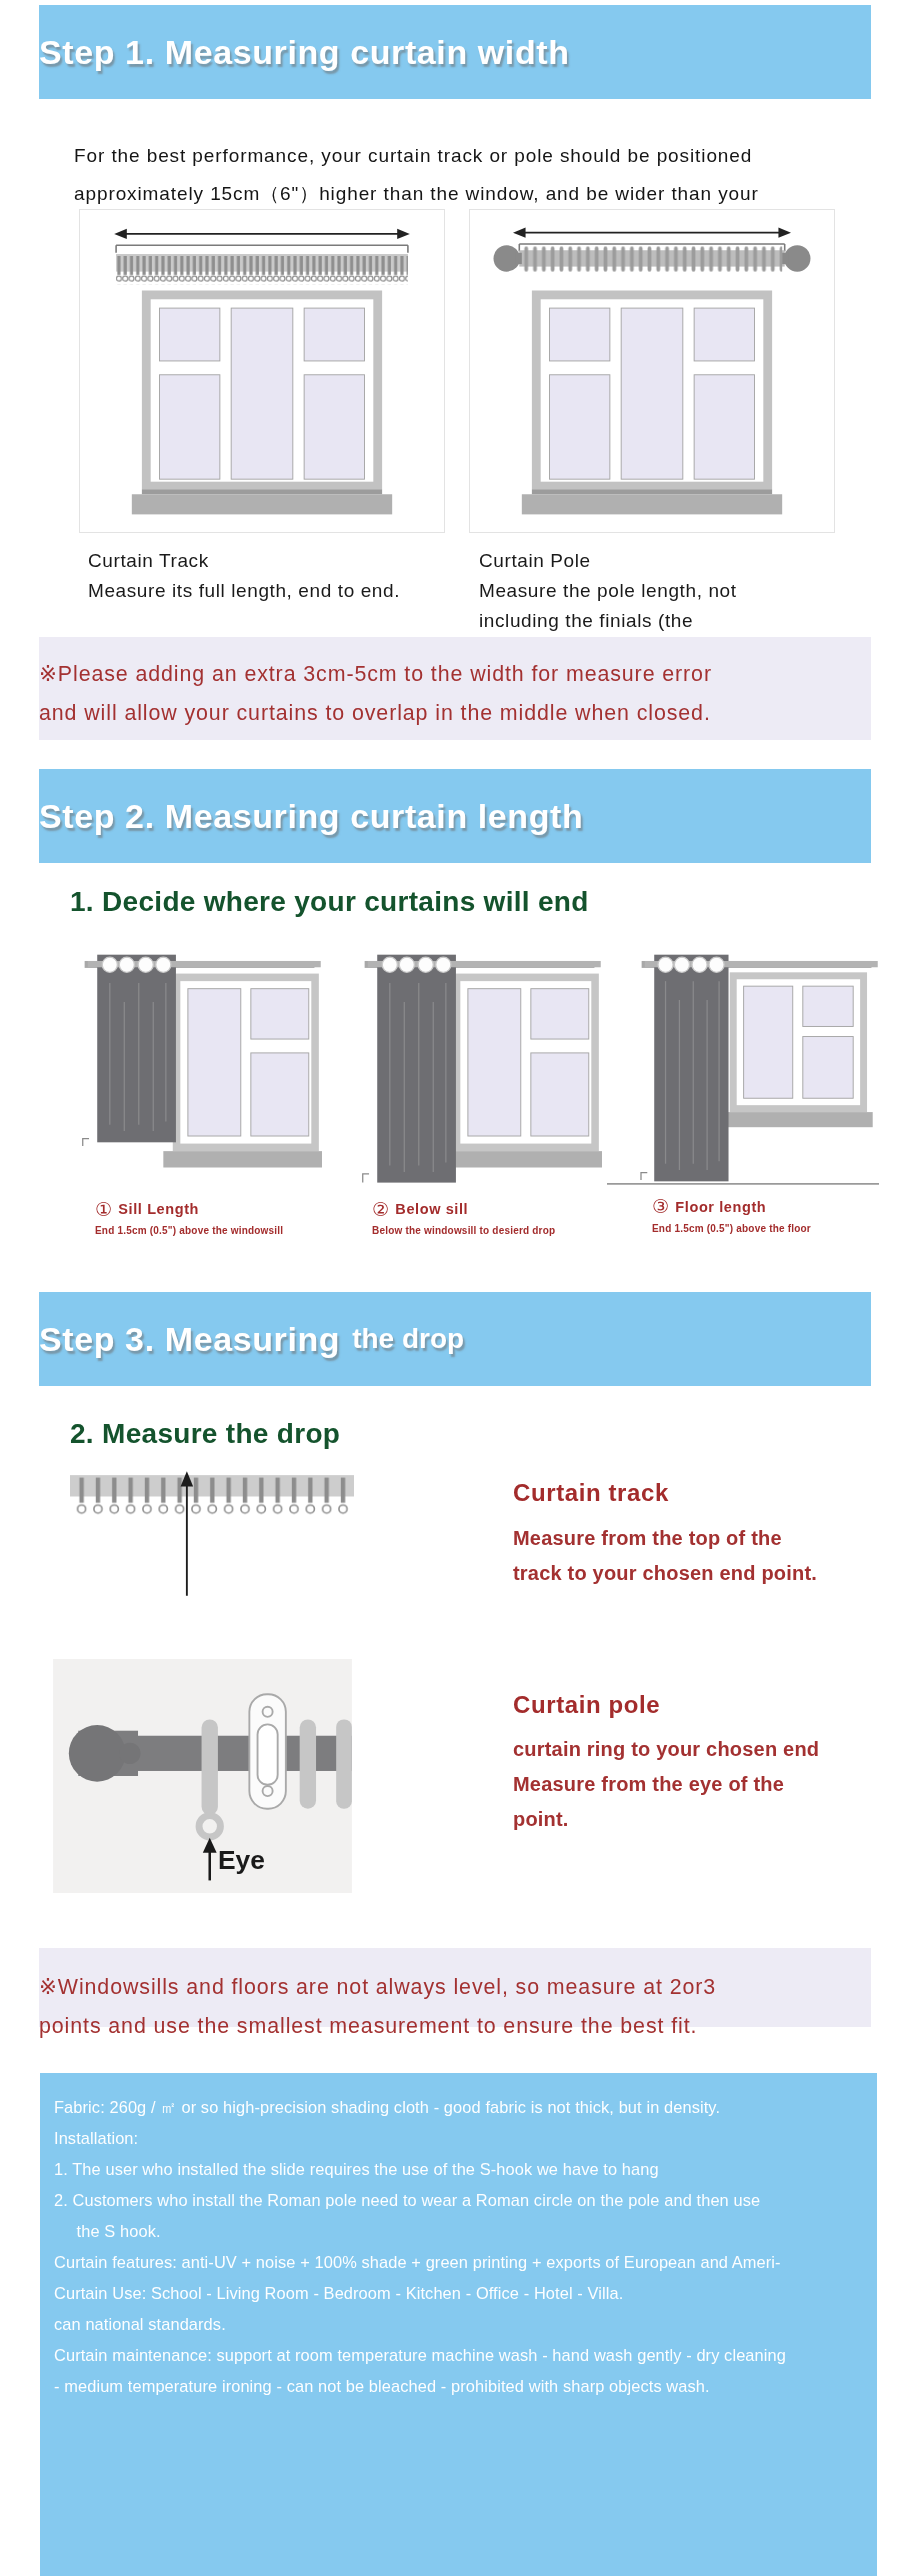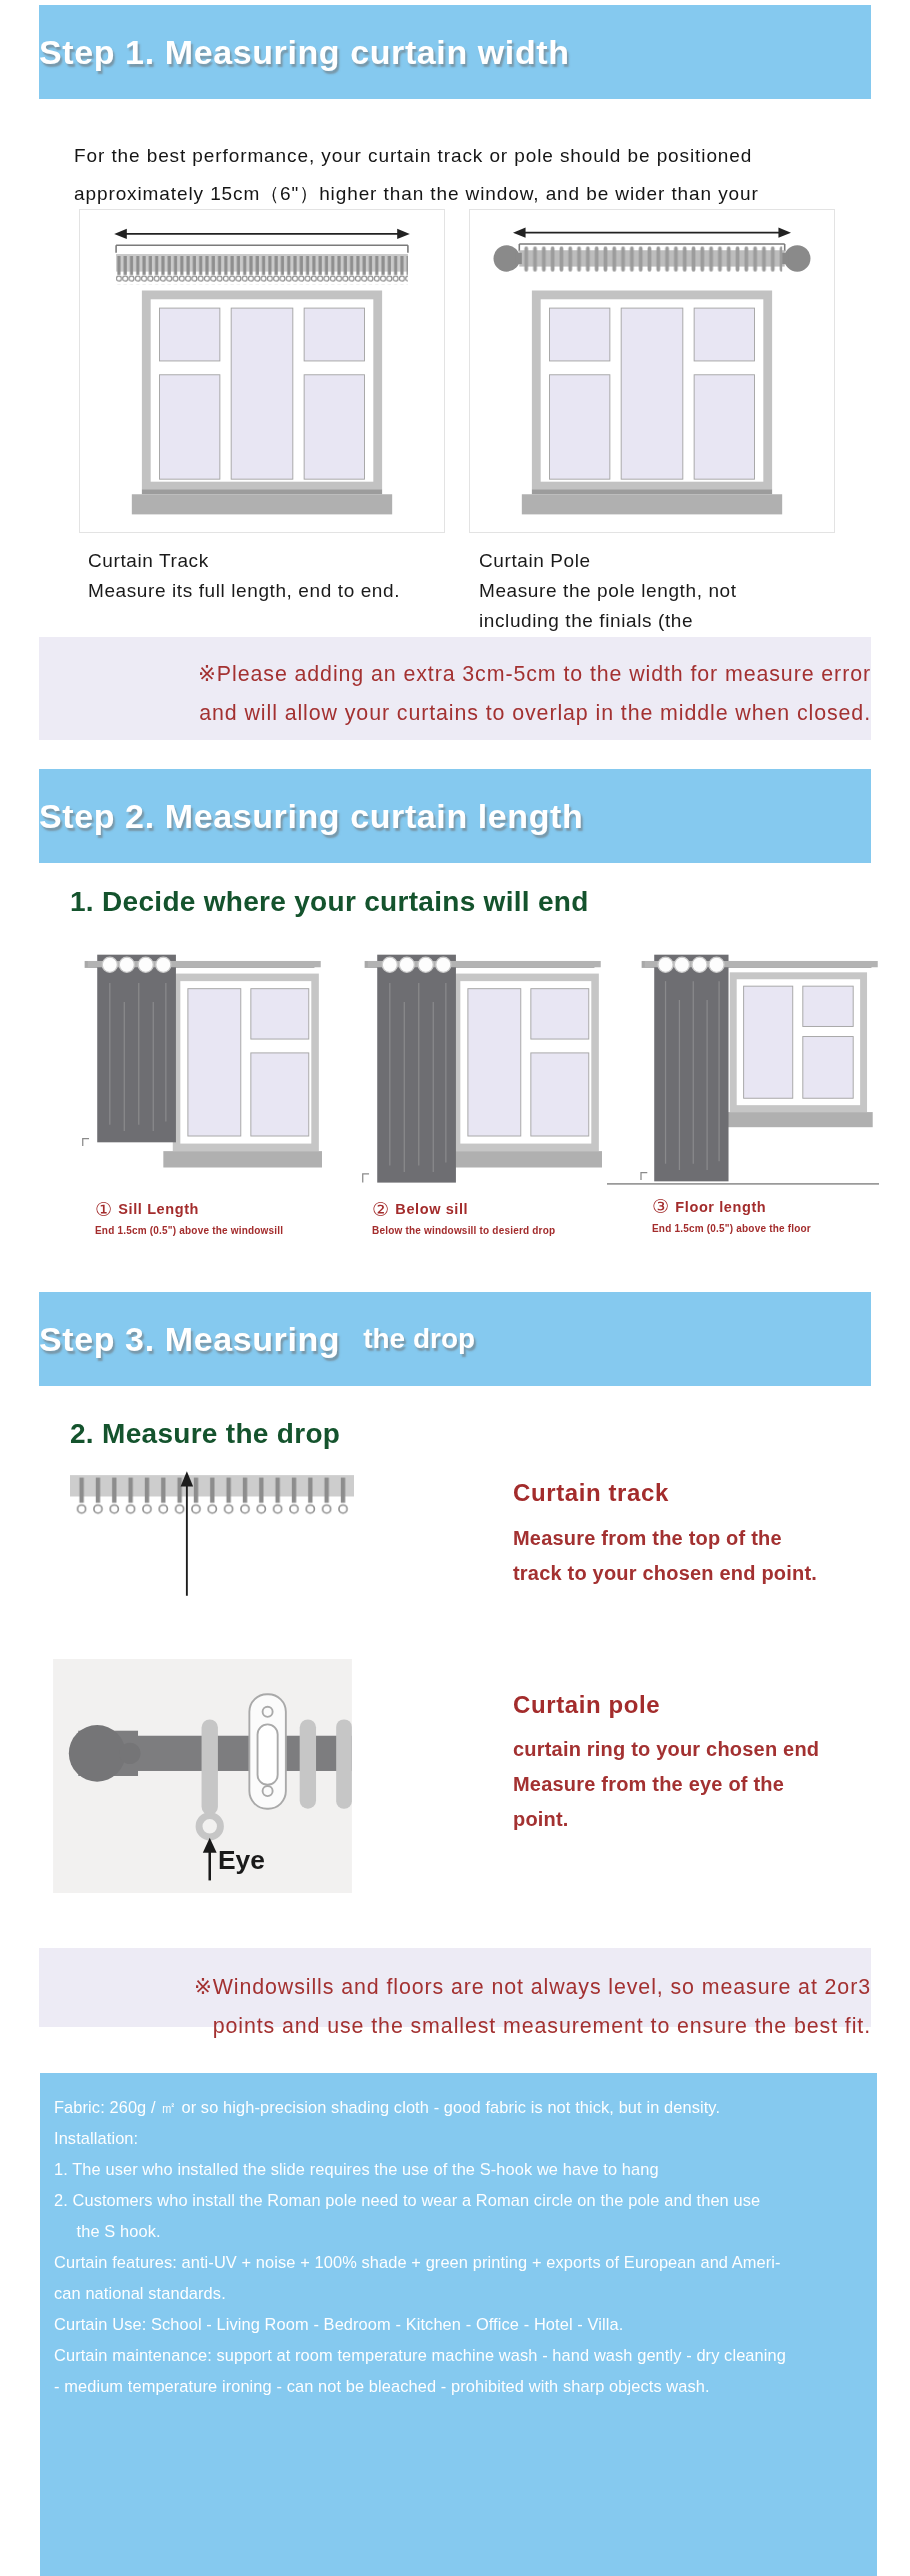--- a/index.html
+++ b/index.html
@@ -5,31 +5,31 @@
   html,body{margin:0;padding:0;background:#ffffff;}
   .canvas{position:relative;width:910px;height:2576px;background:#ffffff;overflow:hidden;
           font-family:"Liberation Sans","DejaVu Sans",sans-serif;color:#1c1c1c;}
   .abs{position:absolute;}
 
   
   .banner{left:39px;width:832px;height:94px;background:#85c9ef;
           display:flex;align-items:center;justify-content:flex-start;}
   .banner .t{font-size:34px;font-weight:bold;color:#ffffff;letter-spacing:0.6px;
              text-shadow:1.9px 2.5px 1.9px rgba(110,110,110,.55);white-space:nowrap;}
-  .banner .t-sub{font-size:28px;font-weight:bold;color:#ffffff;margin-left:23px;
+  .banner .t-sub{font-size:28px;font-weight:bold;color:#ffffff;margin-left:12px;
              text-shadow:1.9px 2.5px 1.9px rgba(110,110,110,.55);white-space:nowrap;}
 
   
   .intro{left:74px;top:137px;width:792px;font-size:19px;letter-spacing:0.9px;
          line-height:38px;color:#151515;}
   .cap-label{font-size:19px;letter-spacing:0.6px;color:#1a1a1a;line-height:30px;}
 
   .card{width:364px;height:322px;background:#ffffff;border:0.6px solid #e3e3e3;}
 
-  .notebox{left:39px;width:832px;background:#edebf5;text-align:right;
+  .notebox{left:39px;width:832px;background:#edebf5;text-align:left;
            color:#a33131;font-size:21.4px;letter-spacing:0.9px;line-height:39px;}
 
   .h-black{font-size:28px;font-weight:bold;letter-spacing:0.3px;color:#14532d;white-space:nowrap;}
 
   .opt-label{color:#a32c2c;white-space:nowrap;}
   .opt-title-row{display:flex;align-items:center;gap:6.3px;}
   .opt-num{font-size:19px;line-height:19px;}
   .opt-title{font-size:14.5px;font-weight:bold;letter-spacing:0.6px;}
   .opt-desc{font-size:10px;font-weight:bold;margin-top:6.3px;letter-spacing:0.2px;}
 
@@ -301,20 +301,20 @@
     <div>points and use the smallest measurement to ensure the best fit.</div>
   </div>
 
   <div class="abs footer">
     <div class="ln">Fabric: 260g / ㎡ or so high-precision shading cloth - good fabric is not thick, but in density.</div>
     <div class="ln">Installation:</div>
     <div class="ln">1. The user who installed the slide requires the use of the S-hook we have to hang</div>
     <div class="ln">2. Customers who install the Roman pole need to wear a Roman circle on the pole and then use</div>
     <div class="ln indent">the S hook.</div>
     <div class="ln">Curtain features: anti-UV + noise + 100% shade + green printing + exports of European and Ameri-</div>
+    <div class="ln">Curtain Use: School - Living Room - Bedroom - Kitchen - Office - Hotel - Villa.</div>
     <div class="ln">can national standards.</div>
-    <div class="ln">Curtain Use: School - Living Room - Bedroom - Kitchen - Office - Hotel - Villa.</div>
     <div class="ln">Curtain maintenance: support at room temperature machine wash - hand wash gently - dry cleaning</div>
     <div class="ln">- medium temperature ironing - can not be bleached - prohibited with sharp objects wash.</div>
   </div>
 
 </div>
 
 
 </body></html>

